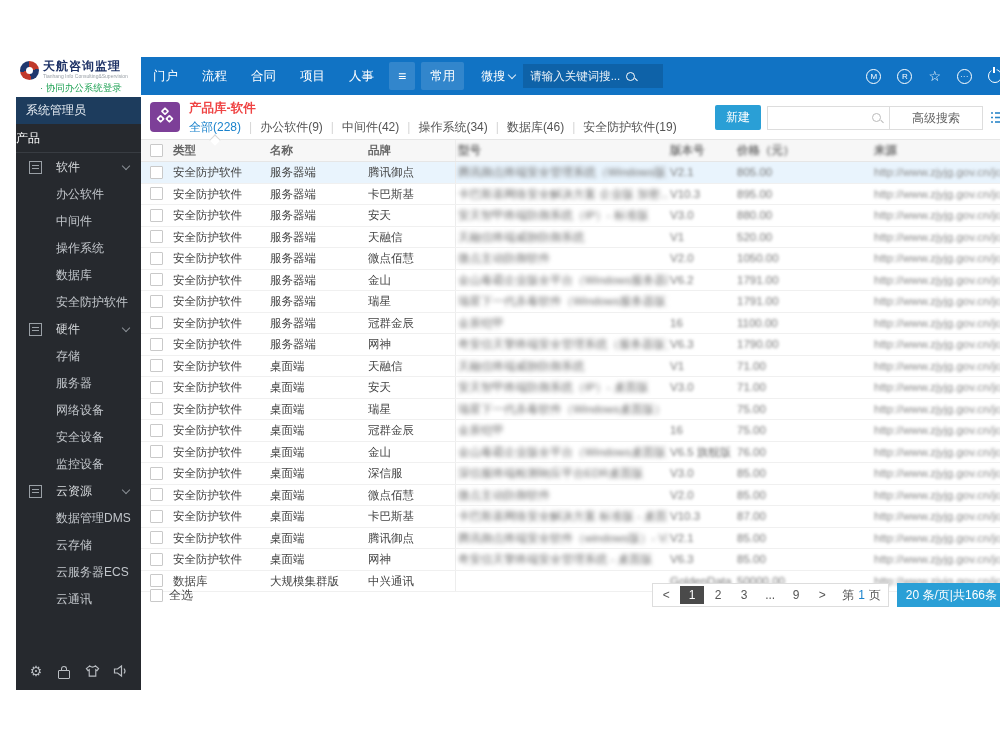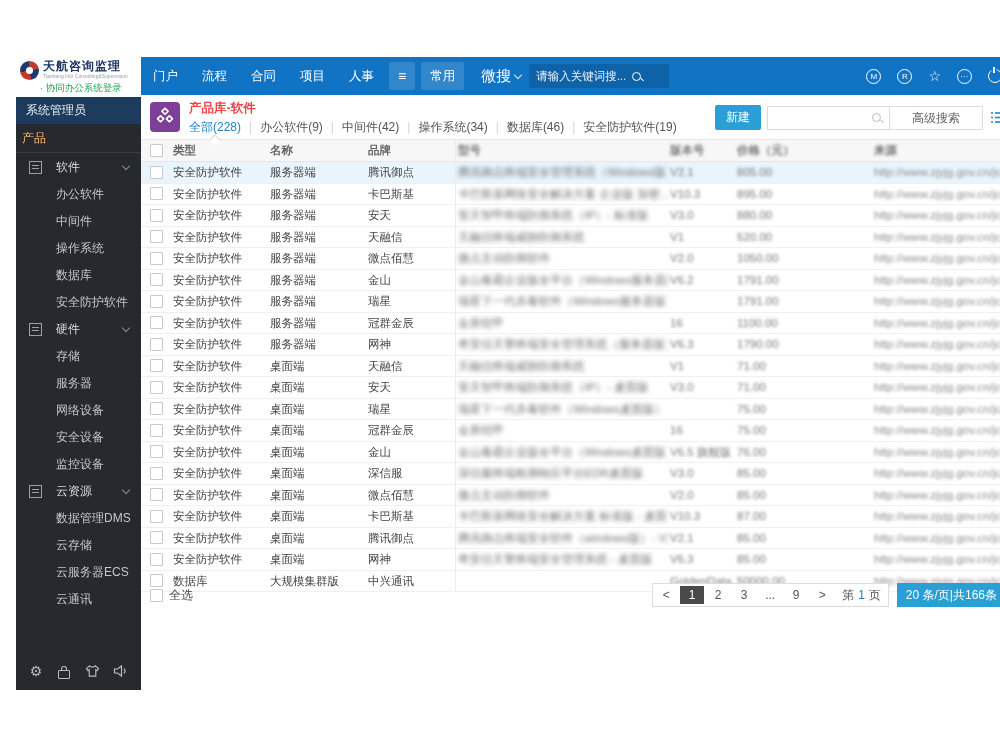--- a/index.html
+++ b/index.html
@@ -10,39 +10,39 @@
   .sidebar{position:absolute;left:0;top:0;width:125px;height:633px;background:#26292e;}
   .logo-block{background:#fff;height:40px;box-sizing:border-box;padding:3px 0 0 4px;}
   .logo-row{display:flex;align-items:flex-start;}
   .logo-mark{width:19px;height:19px;border-radius:50%;background:conic-gradient(#c0392b 0 80deg,#20386e 80deg 170deg,#c0392b 170deg 260deg,#20386e 260deg 360deg);position:relative;flex:0 0 19px;margin-top:1px;}
   .logo-mark::after{content:'';position:absolute;left:6px;top:6px;width:7px;height:7px;border-radius:50%;background:#fff;}
   .logo-texts{margin-left:4px;line-height:1;}
   .logo-title{font-size:12px;font-weight:bold;color:#1e3266;letter-spacing:1px;}
   .logo-sub{font-size:5px;color:#9aa0a6;margin-top:2px;}
   .login-line{font-size:9.5px;color:#21a356;padding-left:20px;margin-top:2px;}
   .admin-row{height:27px;line-height:27px;background:#1d3c5d;color:#e8eef4;font-size:12px;padding-left:10px;}
-  .root-row{height:28px;line-height:28px;color:#fdba74;font-size:12px;padding-left:6px;border-bottom:1px solid #383c42;cursor:pointer;}
+  .root-row{height:28px;line-height:28px;color:#ffffff;font-size:12px;padding-left:0;border-bottom:1px solid #383c42;cursor:pointer;}
   .side-nav{padding-top:1px;}
   .section-row{height:27px;display:flex;align-items:center;color:#d8dbde;font-size:12px;cursor:pointer;}
   .nav-ico{width:11px;height:11px;border:1px solid #9aa0a6;position:relative;margin:0 14px 0 13px;flex:0 0 11px;}
   .nav-ico::before{content:'';position:absolute;left:2px;right:2px;top:3px;height:1px;background:#9aa0a6;box-shadow:0 3px 0 #9aa0a6;}
   .chev{width:5px;height:5px;border-right:1px solid #8a8f95;border-bottom:1px solid #8a8f95;transform:rotate(45deg);margin-left:auto;margin-right:12px;margin-top:-3px;}
   .sub-item{height:27px;line-height:27px;padding-left:40px;color:#c3c7cc;font-size:12px;cursor:pointer;}
   .side-bottom{position:absolute;bottom:0;left:0;right:0;height:38px;display:flex;align-items:center;justify-content:space-around;padding:0 6px;}
   .sb-ico{color:#b9bdc2;display:flex;align-items:center;justify-content:center;width:20px;height:20px;cursor:pointer;}
   .gear-glyph{font-size:14px;line-height:1;font-family:"DejaVu Sans",sans-serif;}
   .lock-shape{width:10px;height:7px;border:1.3px solid #b9bdc2;border-radius:1px;position:relative;margin-top:6px;}
   .lock-shape::before{content:'';position:absolute;left:1.2px;top:-5px;width:4.6px;height:4.5px;border:1.3px solid #b9bdc2;border-bottom:none;border-radius:4px 4px 0 0;}
 
   
   .topbar{position:absolute;left:125px;top:0;width:875px;height:38px;background:#1173c4;display:flex;align-items:center;color:#fff;}
   .nav-item{font-size:12.5px;padding:0 12px;cursor:pointer;white-space:nowrap;}
   .menu-box{background:rgba(255,255,255,.14);height:28px;display:flex;align-items:center;padding:0 9px;margin:0 3px;border-radius:2px;cursor:pointer;font-size:12.5px;}
   .menu-glyph{font-size:14px;line-height:1;}
-  .wesearch{display:flex;align-items:center;margin-left:14px;font-size:15px;cursor:pointer;}
+  .wesearch{display:flex;align-items:center;margin-left:14px;font-size:12px;cursor:pointer;}
   .wchev{width:5px;height:5px;border-right:1px solid #dbe9f6;border-bottom:1px solid #dbe9f6;transform:rotate(45deg);margin:-2px 0 0 4px;}
   .hd-input{margin-left:8px;width:126px;height:24px;background:rgba(0,0,0,.14);display:flex;align-items:center;padding:0 7px;font-size:11.5px;color:rgba(255,255,255,.92);cursor:text;}
   .hd-input .ph{white-space:nowrap;overflow:hidden;}
   .mag{width:7px;height:7px;border:1.3px solid #fff;border-radius:50%;position:relative;flex:0 0 7px;margin-left:6px;}
   .mag::after{content:'';position:absolute;width:4px;height:1.3px;background:#fff;transform:rotate(45deg);right:-3.5px;bottom:-1px;}
   .top-icons{margin-left:auto;display:flex;align-items:center;gap:16px;padding-right:14px;}
   .cic{width:13px;height:13px;border:1.2px solid #fff;border-radius:50%;display:flex;align-items:center;justify-content:center;font-size:8px;cursor:pointer;}
   .cic.dots{font-size:7px;letter-spacing:.5px;}
   .star-glyph{font-size:14px;cursor:pointer;font-family:"DejaVu Sans",sans-serif;line-height:1;}
   .pw{width:12px;height:12px;border:1.5px solid #fff;border-radius:50%;position:relative;cursor:pointer;}

